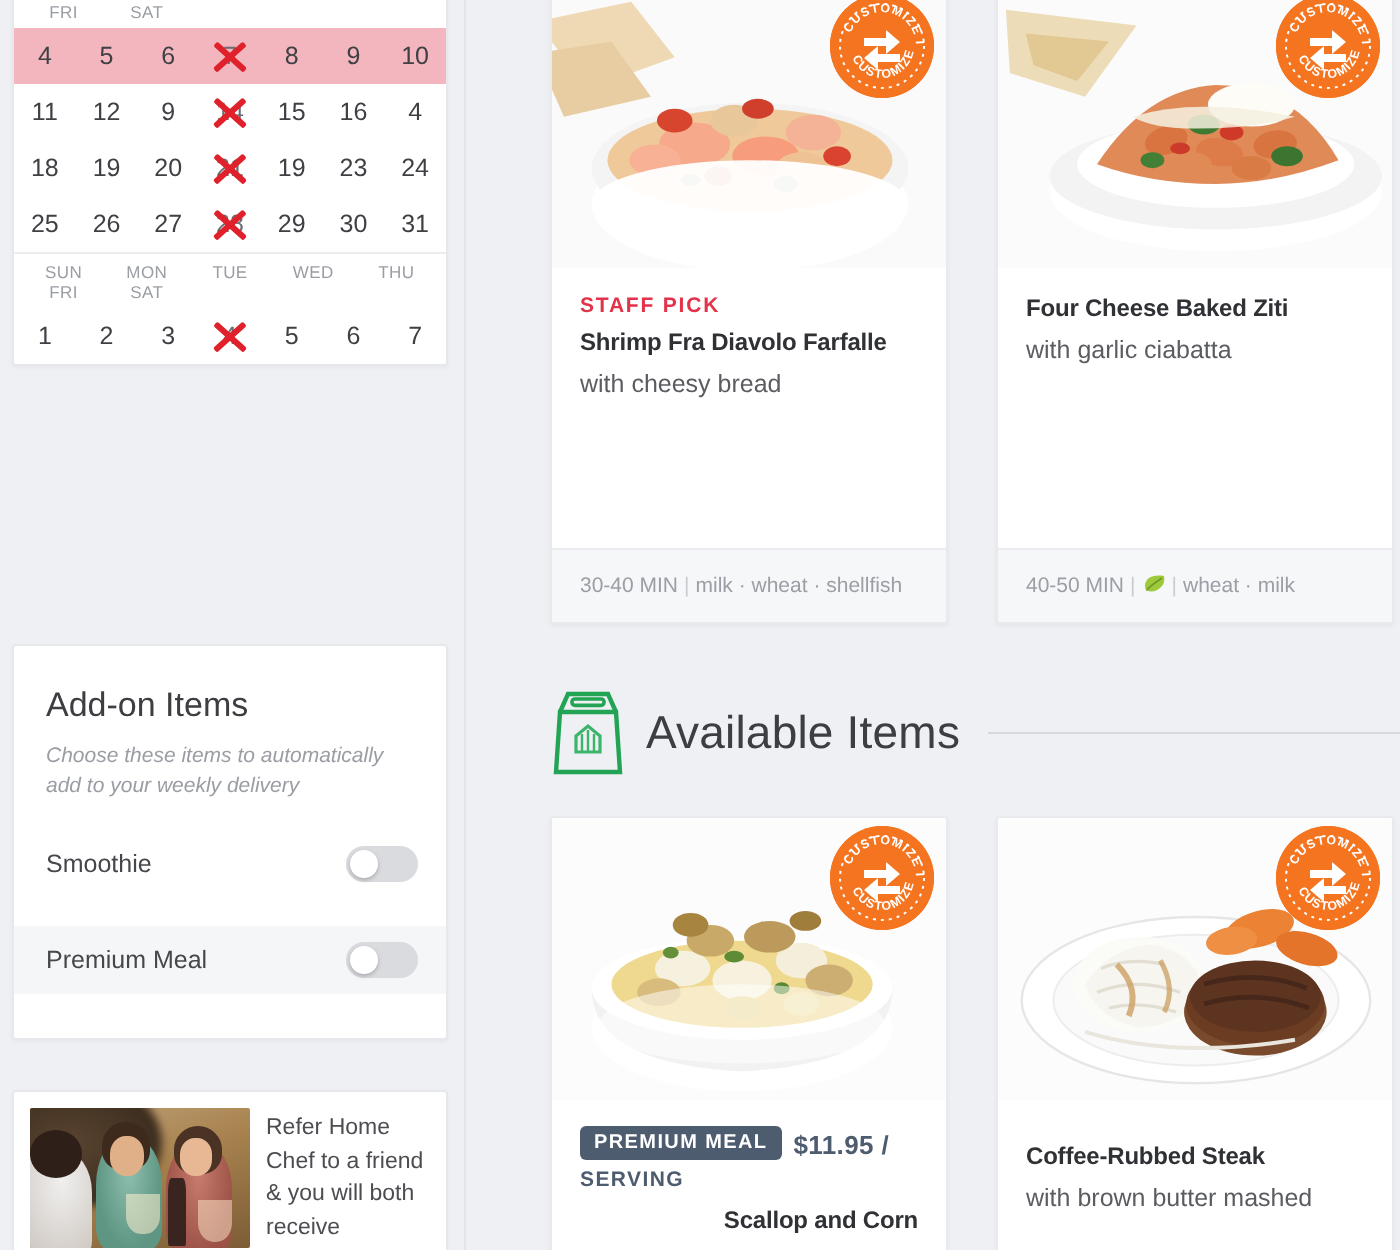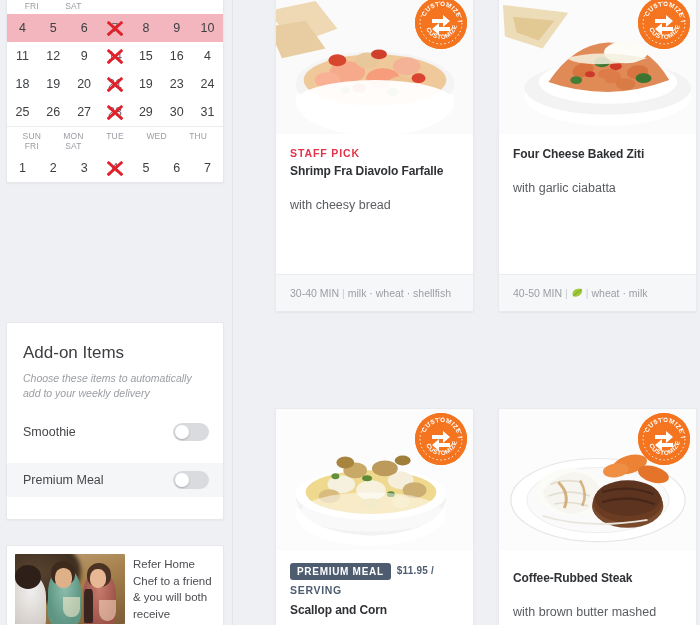--- a/index.html
+++ b/index.html
@@ -189,37 +189,37 @@
   .card .photo { position: relative; width: 100%; overflow: hidden; }
   .card .body { padding: 12px 14px 4px 14px; }
   .staff-pick {
     font-size: 10.5px; font-weight: bold; color: #e2334a;
     letter-spacing: .9px; margin-bottom: 5px;
   }
   .meal-title {
     font-size: 12px; color: #2f3135; font-weight: bold;
     line-height: 1.22; letter-spacing: -.1px;
   }
-  .meal-sub { font-size: 12.5px; color: #5a5c60; margin-top: 19px; }
+  .meal-sub { font-size: 12.5px; color: #5a5c60; margin-top: 6px; }
   .meta-bar {
     position: absolute; left: 0; right: 0; bottom: 0;
     background: #f6f7f9; border-top: 1px solid #ececf0;
     padding: 10px 14px; font-size: 10.5px; color: #9b9ea4;
     line-height: 1.55;
   }
   .meta-bar .sep { color: #c9ccd1; padding: 0 3px; }
 
   
   .price-row { display: flex; align-items: flex-start; flex-wrap: wrap; gap: 6px; }
   .premium-badge {
     display: inline-block; background: #4e5c70; color: #fff;
     font-size: 10px; font-weight: bold; letter-spacing: .7px;
     padding: 3px 7px; border-radius: 3px;
   }
-  .price-text { font-size: 10px; font-weight: bold; color: #4e5c70; letter-spacing: .2px; padding-top: 2px;}
+  .price-text { font-size: 13px; font-weight: bold; color: #4e5c70; letter-spacing: .2px; padding-top: 2px;}
   .serving-text { font-size: 10.5px; font-weight: bold; color: #4e5c70; letter-spacing: .7px; width: 100%; margin-top: -2px;}
 
   
   .cust-badge {
     position: absolute; width: 52px; height: 52px; border-radius: 50%;
     background: #f4741f; top: 4px; right: 6px;
     display: flex; align-items: center; justify-content: center;
   }
   .cust-badge svg { width: 52px; height: 52px; }
 
@@ -463,20 +463,31 @@
         <div class="meal-sub">with garlic ciabatta</div>
       </div>
       <div class="meta-bar">
         <span>40-50 MIN</span><span class="sep">|</span><svg width="12" height="10" viewBox="0 0 12 10" style="vertical-align:-1px">
             <path d="M11 1 C4 0 1 3 1.6 7 C2.4 9.4 7 9.6 10 6 C11.4 4.4 11.2 2.2 11 1Z" fill="#9ec93a"></path>
             <path d="M10 2 C7 4 4 6 2.2 8.2" stroke="#6d9b22" stroke-width="0.8" fill="none"></path>
           </svg><span class="sep">|</span><span>wheat · milk</span>
       </div>
     </div>
 
+    <div class="section-hd">
+      <svg class="bag" viewBox="0 0 38 44">
+        <path d="M5 12 L33 12 L35 42 L3 42 Z" fill="none" stroke="#23a455" stroke-width="2.2"></path>
+        <path d="M5 12 L9 3 L29 3 L33 12" fill="none" stroke="#23a455" stroke-width="2.2"></path>
+        <rect x="11" y="5.5" width="16" height="3.2" rx="1.4" fill="none" stroke="#23a455" stroke-width="1.8"></rect>
+        <path d="M13 32 L13 24 L19 19 L25 24 L25 32 Z" fill="none" stroke="#3cb46a" stroke-width="1.6"></path>
+        <path d="M19 21 L19 32 M16 23 L16 32 M22 23 L22 32" stroke="#3cb46a" stroke-width="1.2"></path>
+      </svg>
+      <div class="label">Available Items</div>
+      <div class="rule"></div>
+    </div>
 
     <div class="card" style="left:0;top:408px;width:199px;height:230px;">
       <div class="photo" style="height:142px;">
         <svg class="foodimg" viewBox="0 0 199 142" preserveAspectRatio="none">
           <rect width="199" height="142" fill="#fcfcfc"></rect>
           <ellipse cx="96" cy="106" rx="76" ry="32" fill="#ffffff"></ellipse>
           <path d="M20 86 Q20 124 96 128 Q172 124 172 86 Z" fill="#f2f2f2"></path>
           <ellipse cx="96" cy="86" rx="76" ry="26" fill="#ffffff"></ellipse>
           <ellipse cx="96" cy="84" rx="66" ry="22" fill="#efd98f"></ellipse>
           <ellipse cx="66" cy="76" rx="14" ry="9" fill="#f6f0de"></ellipse>
@@ -511,21 +522,21 @@
             </text>
           </svg>
         </div>
       </div>
       <div class="body">
         <div class="price-row">
           <span class="premium-badge">PREMIUM MEAL</span>
           <span class="price-text">$11.95 /</span>
           <span class="serving-text">SERVING</span>
         </div>
-        <div class="meal-title" style="margin-top:7px;">Scallop and Corn</div>
+        <div class="meal-title" style="margin-top:7px;text-align:right;">Scallop and Corn</div>
       </div>
     </div>
 
     <div class="card" style="left:223px;top:408px;width:199px;height:230px;">
       <div class="photo" style="height:142px;">
         <svg class="foodimg" viewBox="0 0 199 142" preserveAspectRatio="none">
           <rect width="199" height="142" fill="#fcfcfc"></rect>
           <ellipse cx="100" cy="92" rx="88" ry="42" fill="#ffffff"></ellipse>
           <ellipse cx="100" cy="92" rx="88" ry="42" fill="none" stroke="#e6e6e6" stroke-width="1.2"></ellipse>
           <ellipse cx="100" cy="92" rx="72" ry="33" fill="#fafafa" stroke="#ededed" stroke-width="1"></ellipse>

